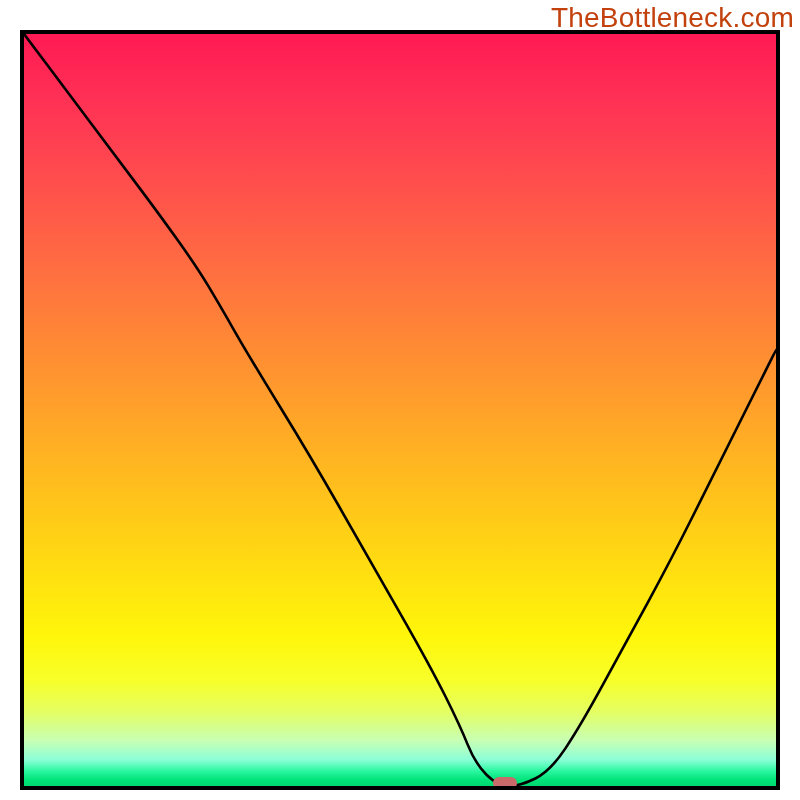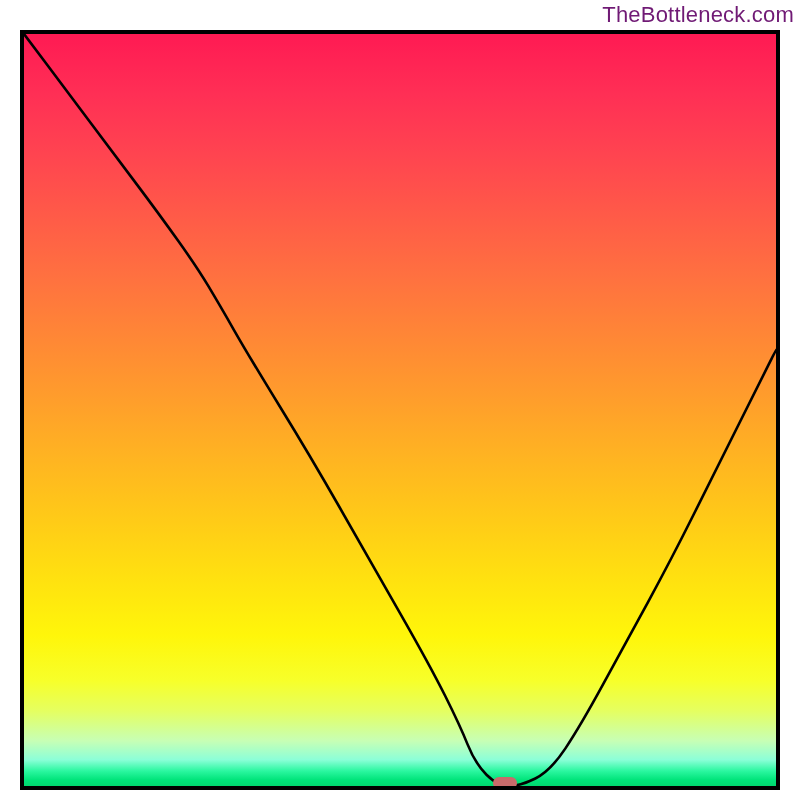--- a/index.html
+++ b/index.html
@@ -12,22 +12,22 @@
   }
   .container {
     position: relative;
     width: 800px;
     height: 800px;
   }
   .watermark {
     position: absolute;
     top: 2px;
     right: 6px;
-    font-size: 22px;
-    color: #701a75;
+    font-size: 28px;
+    color: #c2410c;
     font-weight: 400;
     letter-spacing: 0.2px;
     z-index: 10;
   }
   .plot-frame {
     position: absolute;
     left: 20px;
     top: 30px;
     width: 760px;
     height: 760px;

